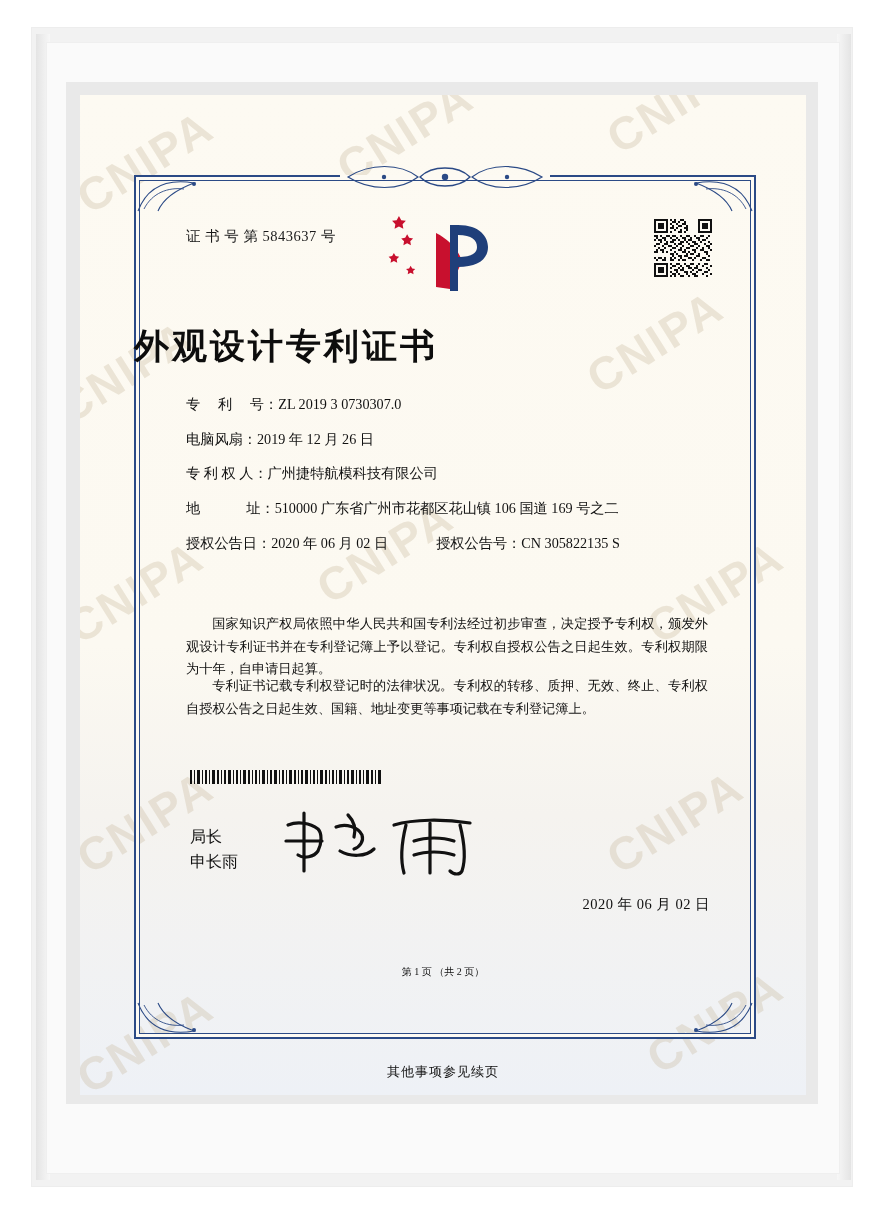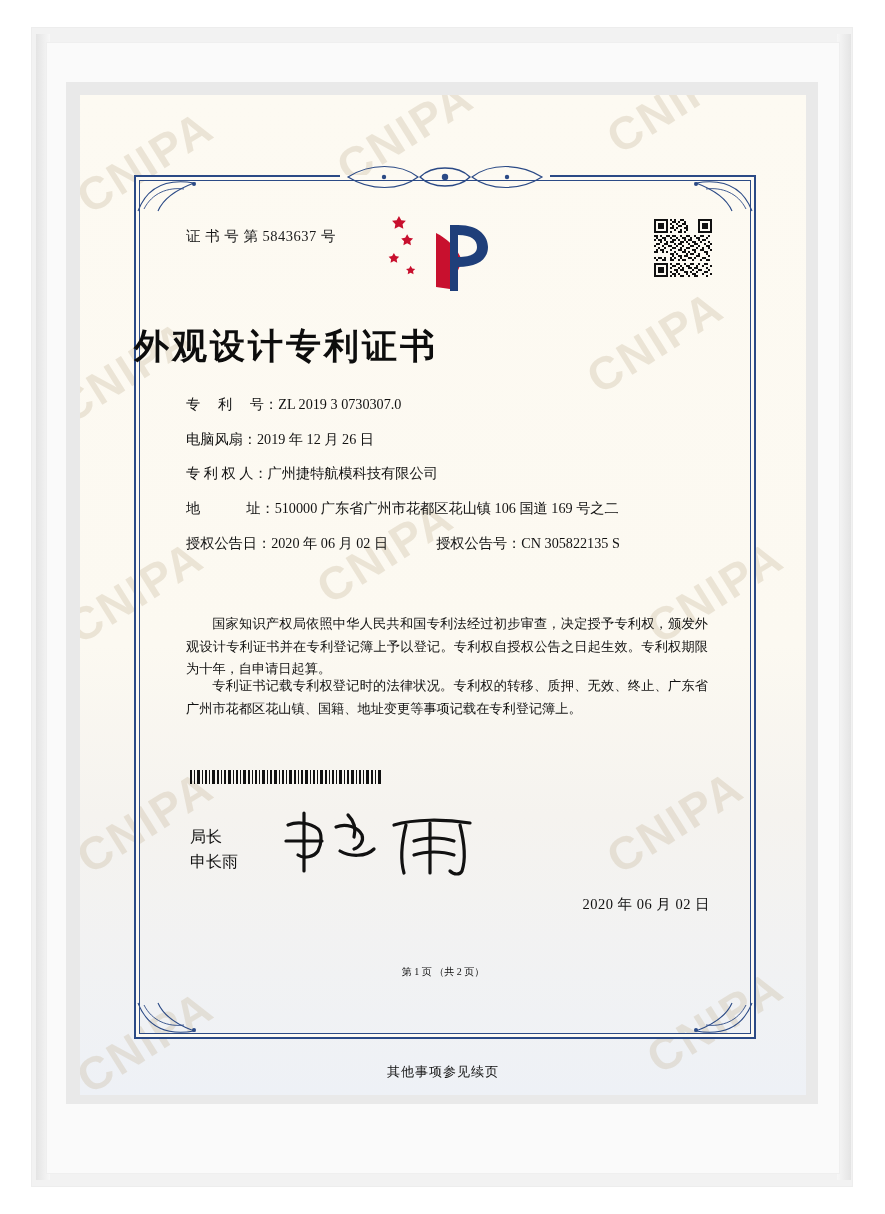--- a/index.html
+++ b/index.html
@@ -516,21 +516,21 @@
           <span class="grant-gap"></span>
           <span class="field-label">授权公告号：</span>
           <span class="field-value">CN 305822135 S</span>
         </div>
       </div>
 
       <div class="para p1">
         <span style="display:inline-block; width:26px;"></span><span>国家知识产权局依照中华人民共和国专利法经过初步审查，决定授予专利权，颁发外观设计专利证书并在专利登记簿上予以登记。专利权自授权公告之日起生效。专利权期限为十年，自申请日起算。</span>
       </div>
       <div class="para p2">
-        <span style="display:inline-block; width:26px;"></span><span>专利证书记载专利权登记时的法律状况。专利权的转移、质押、无效、终止、广东省广州市花都区花山镇、国籍、地址变更等事项记载在专利登记簿上。</span>
+        <span style="display:inline-block; width:26px;"></span><span>专利证书记载专利权登记时的法律状况。专利权的转移、质押、无效、终止、专利权自授权公告之日起生效、国籍、地址变更等事项记载在专利登记簿上。</span>
       </div>
 
       <svg class="barcode" viewBox="0 0 196 14" shape-rendering="crispEdges">
         <g fill="#111">
           <rect x="0" y="0" width="2" height="14"></rect>
             <rect x="4" y="0" width="1" height="14"></rect>
           <rect x="7" y="0" width="3" height="14"></rect>
             <rect x="12" y="0" width="1" height="14"></rect>
           <rect x="15" y="0" width="2" height="14"></rect>
             <rect x="19" y="0" width="1" height="14"></rect>

